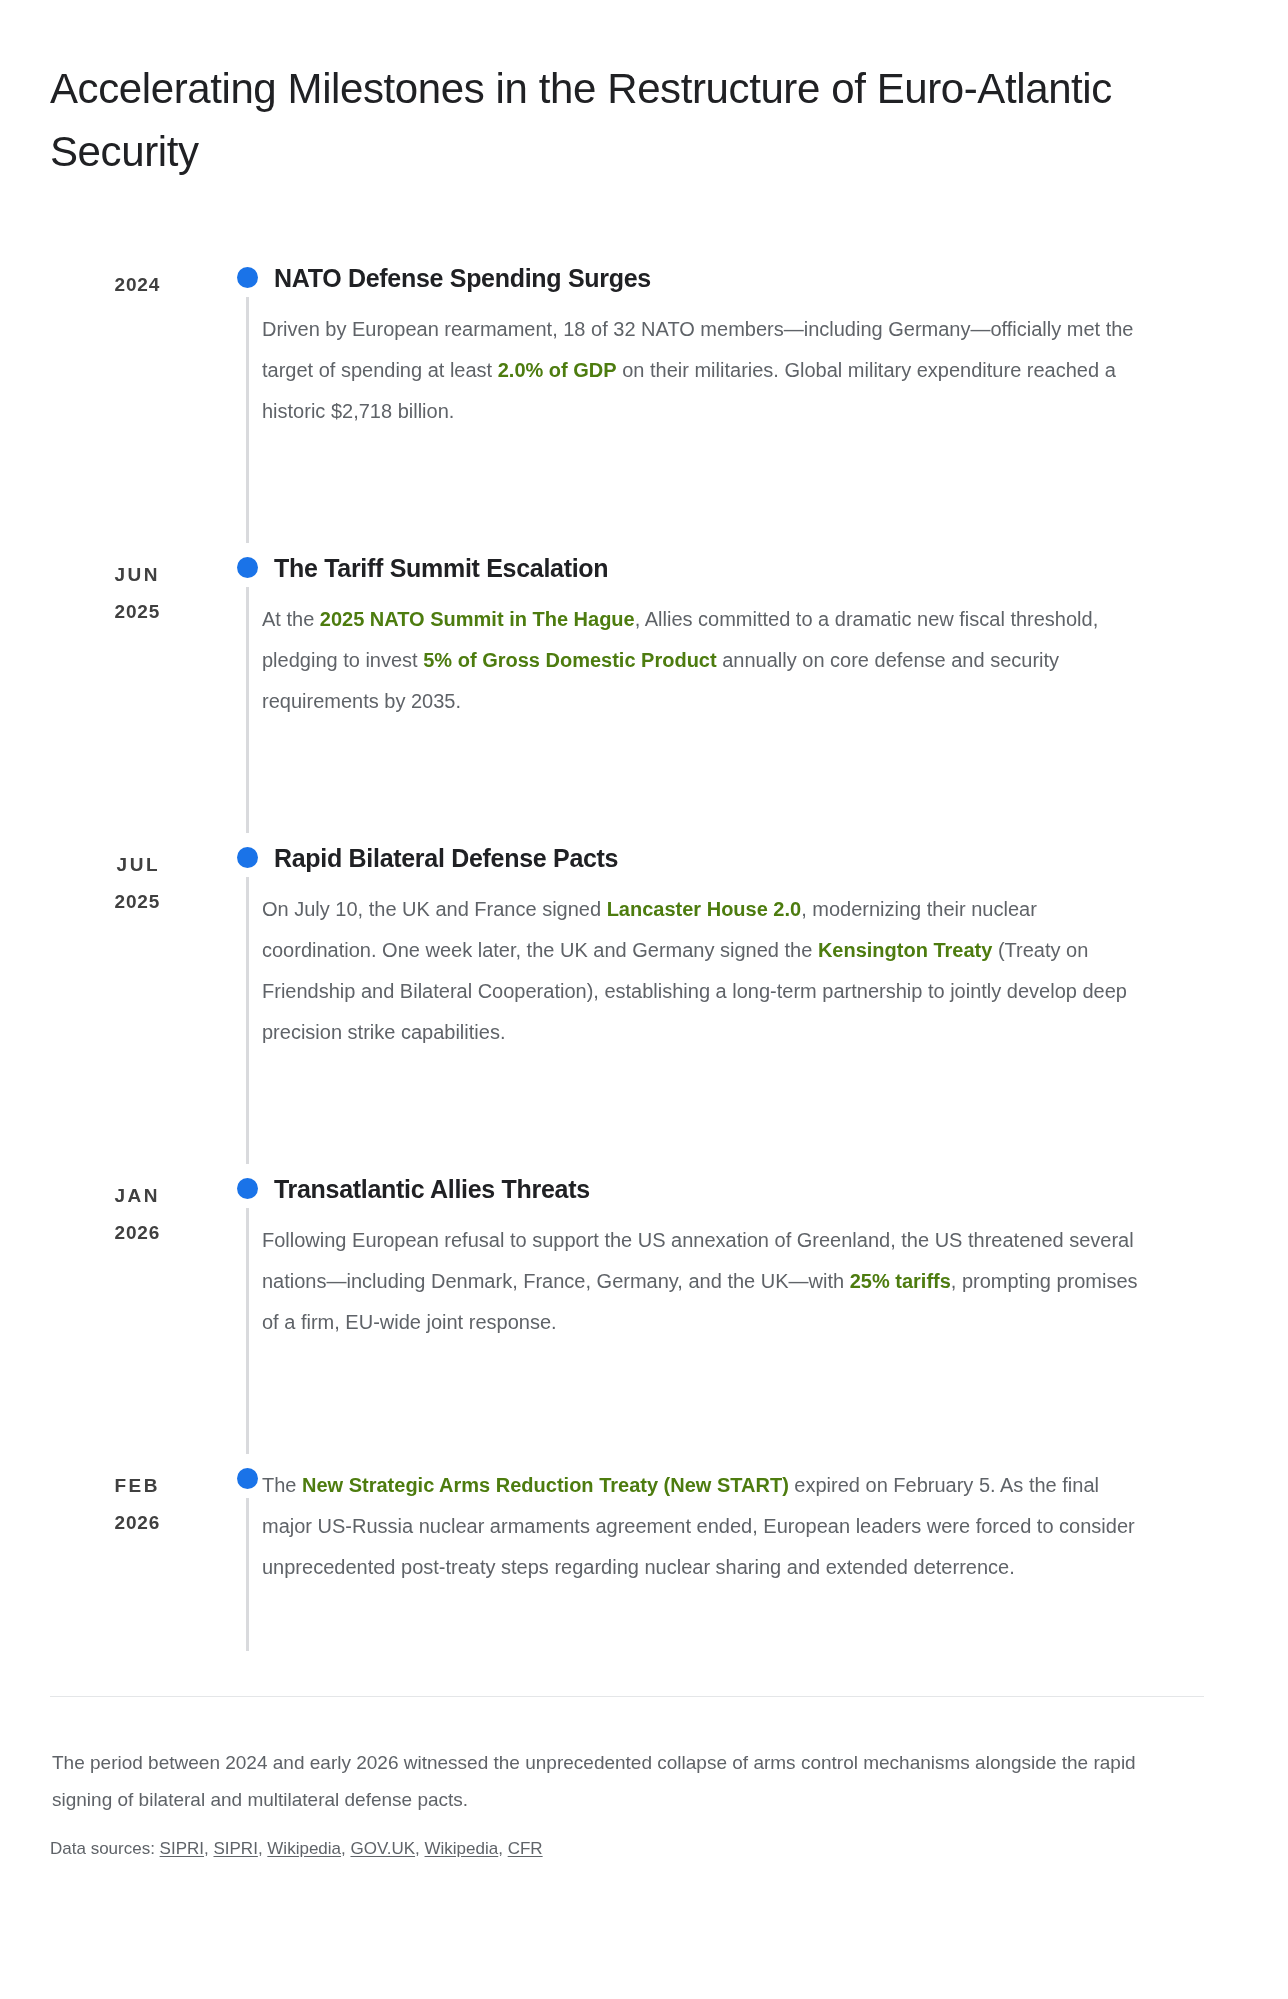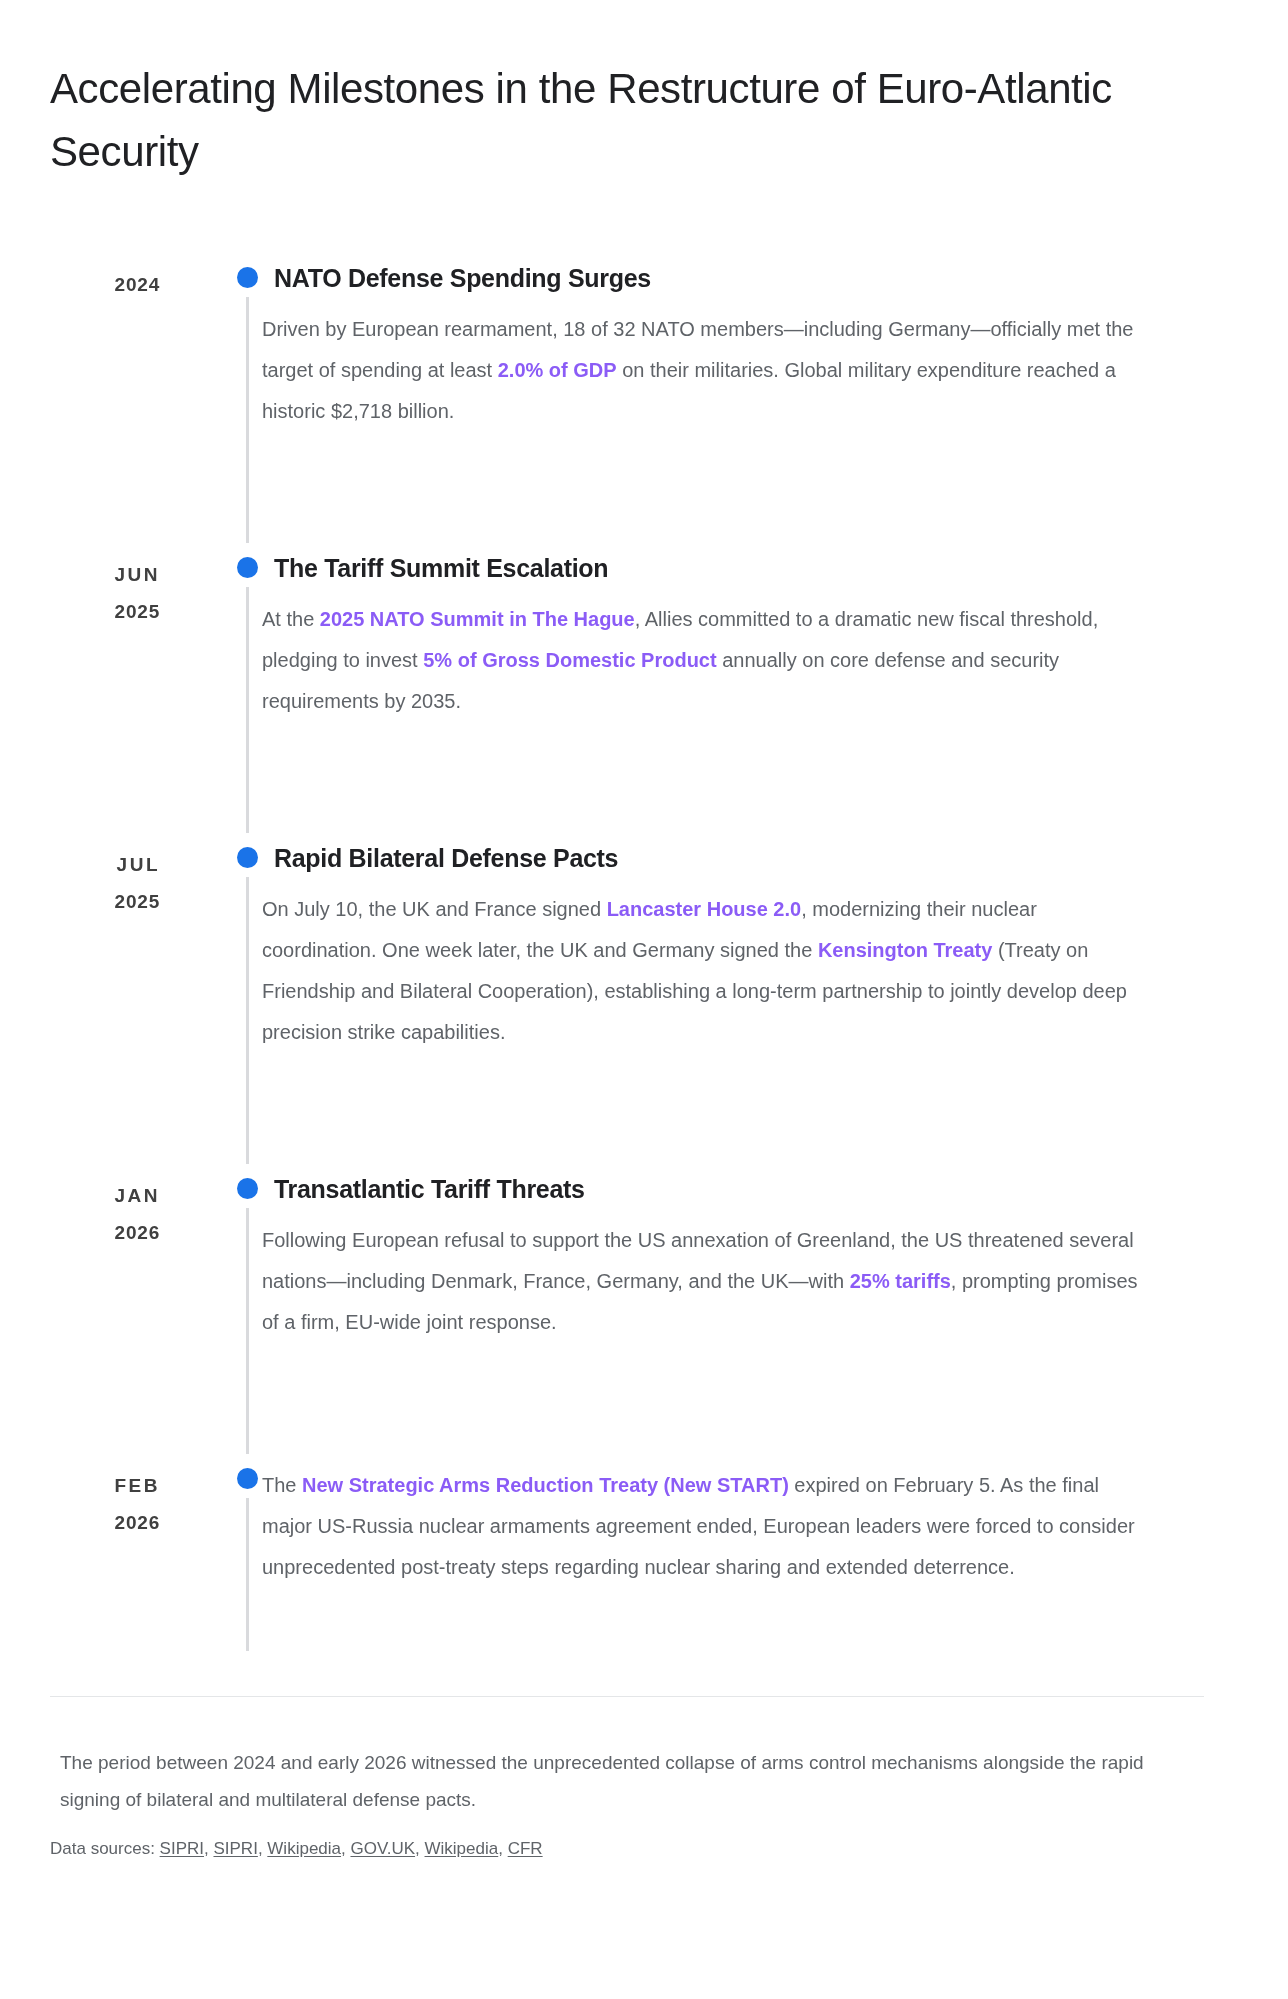--- a/index.html
+++ b/index.html
@@ -79,32 +79,32 @@
     color: #202124;
   }
 
   .m-body {
     margin: 0;
     max-width: 965px;
     font-size: 20px;
     line-height: 41px;
     color: #5f6368;
   }
-  .m-body .b { font-weight: 700; color: #8b5cf6; text-align: center; }
+  .m-body .b { font-weight: 700; color: #4d7c0f; text-align: center; }
 
   
   .divider {
     border: none;
     border-top: 1px solid #e4e6e8;
     margin: 108px 0 47px 0;
     width: 1188px;
   }
 
   .footer-summary {
-    margin: 10px;
+    margin: 2px;
     max-width: 1160px;
     font-size: 19px;
     line-height: 37px;
     color: #5f6368;
   }
 
   .footer-sources {
     margin: 19px 0 0 0;
     font-size: 17px;
     line-height: 24px;
@@ -165,21 +165,21 @@
     </section>
 
     <section class="milestone">
       <div class="m-date">
         <span class="m-month">JAN</span>
         <span class="m-year">2026</span>
       </div>
       <span class="m-dot"></span>
       <span class="m-line"></span>
       <div class="m-content">
-        <h2 class="m-heading">Transatlantic Tariff Threats</h2>
+        <h2 class="m-heading">Transatlantic Allies Threats</h2>
         <p class="m-body"><span>Following European refusal to support the US annexation of Greenland, the US threatened several nations—including Denmark, France, Germany, and the UK—with </span><span class="b">25% tariffs</span><span>, prompting promises of a firm, EU-wide joint response.</span></p>
       </div>
     </section>
 
     <section class="milestone">
       <div class="m-date">
         <span class="m-month">FEB</span>
         <span class="m-year">2026</span>
       </div>
       <span class="m-dot"></span>

